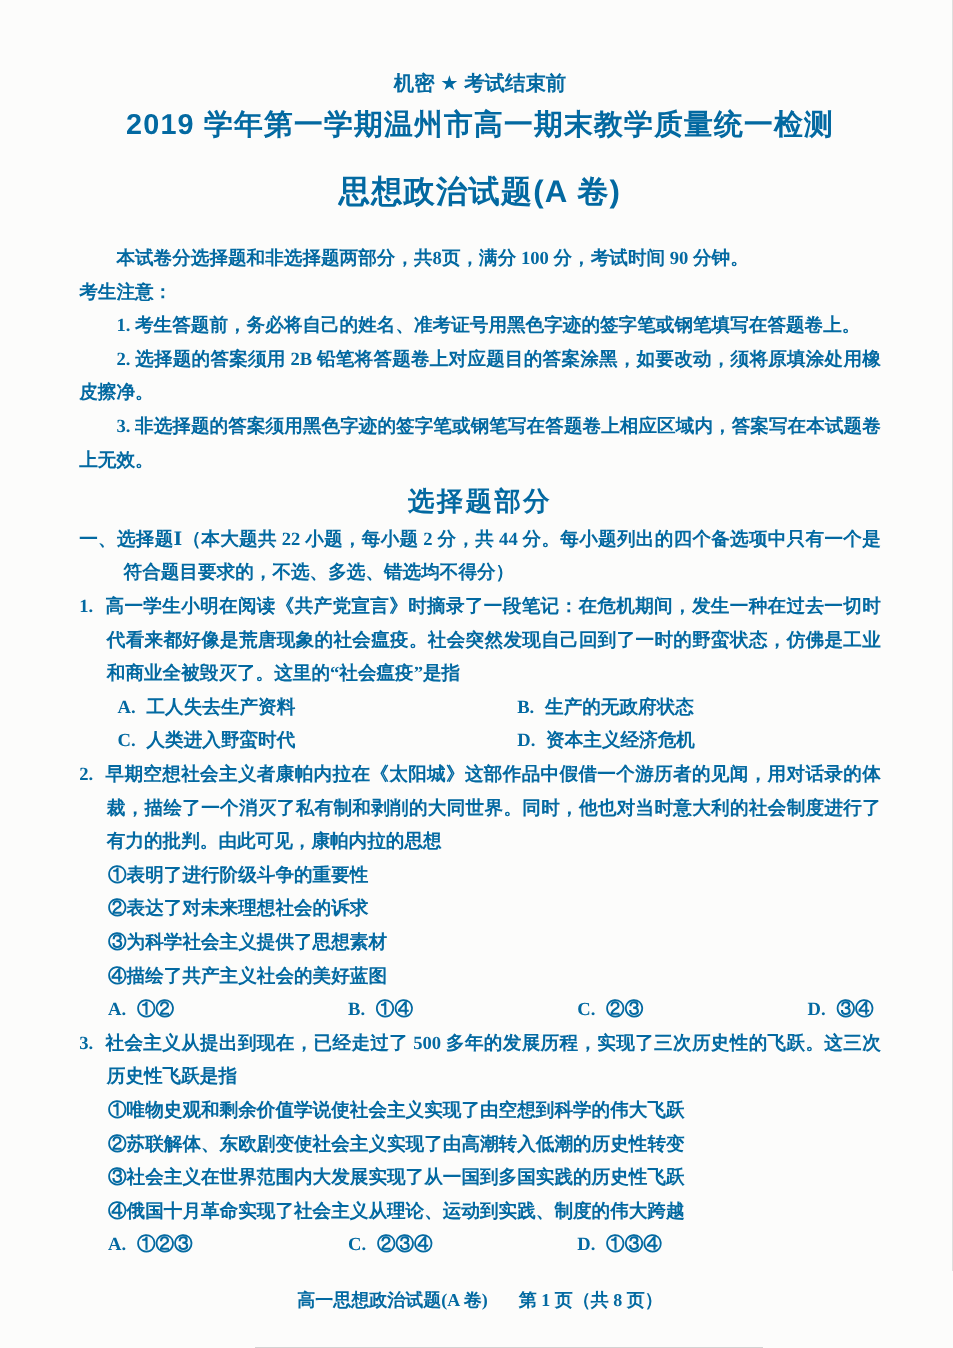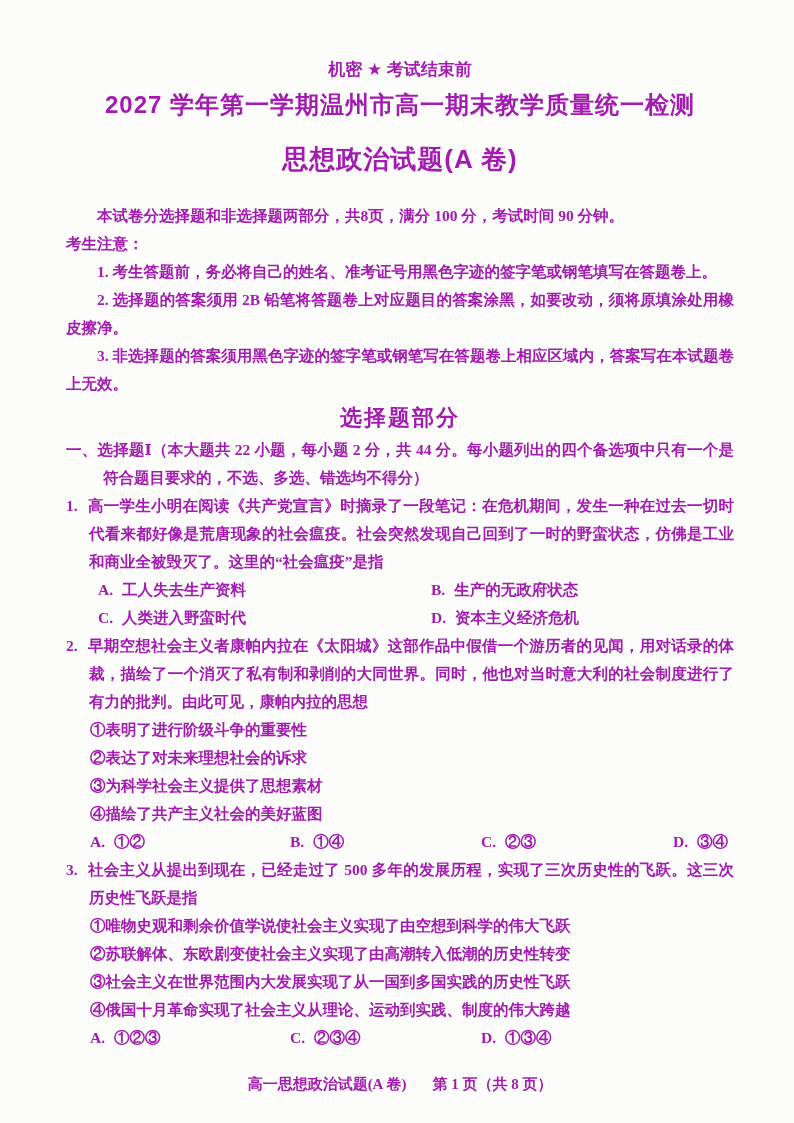--- a/index.html
+++ b/index.html
@@ -5,21 +5,21 @@
   html,body{margin:0;padding:0;}
   body{
     background:#9a9a9a;
     font-family:"Liberation Serif","DejaVu Serif",serif;
   }
   .page{
     position:relative;
     width:794px;height:1123px;
     margin:0 auto;
     background:#fcfcfb;
-    color:#a21caf;
+    color:#0369a1;
     box-sizing:border-box;
     padding:58px 60px 0 66px;
     overflow:hidden;
   }
   .doc{
     font-size:15.5px;
     line-height:28px;
     text-align:justify;
   }
   p{margin:0;}
@@ -92,21 +92,21 @@
   }
   .footer .gap{display:inline-block;width:26px;}
 </style>
 </head>
 <body>
 
 <div class="page">
 
   <header>
     <p class="secrecy">机密 ★ 考试结束前</p>
-    <h1 class="title">2027 学年第一学期温州市高一期末教学质量统一检测</h1>
+    <h1 class="title">2019 学年第一学期温州市高一期末教学质量统一检测</h1>
     <h2 class="subtitle">思想政治试题(A 卷)</h2>
   </header>
 
   <div class="doc">
 
     <section class="preamble">
       <p class="indent2 semibold">本试卷分选择题和非选择题两部分，共8页，满分 100 分，考试时间 90 分钟。</p>
       <p class="bold">考生注意：</p>
       <p class="indent2 semibold">1. 考生答题前，务必将自己的姓名、准考证号用黑色字迹的签字笔或钢笔填写在答题卷上。</p>
       <p class="indent2 semibold">2. 选择题的答案须用 2B 铅笔将答题卷上对应题目的答案涂黑，如要改动，须将原填涂处用橡皮擦净。</p>

